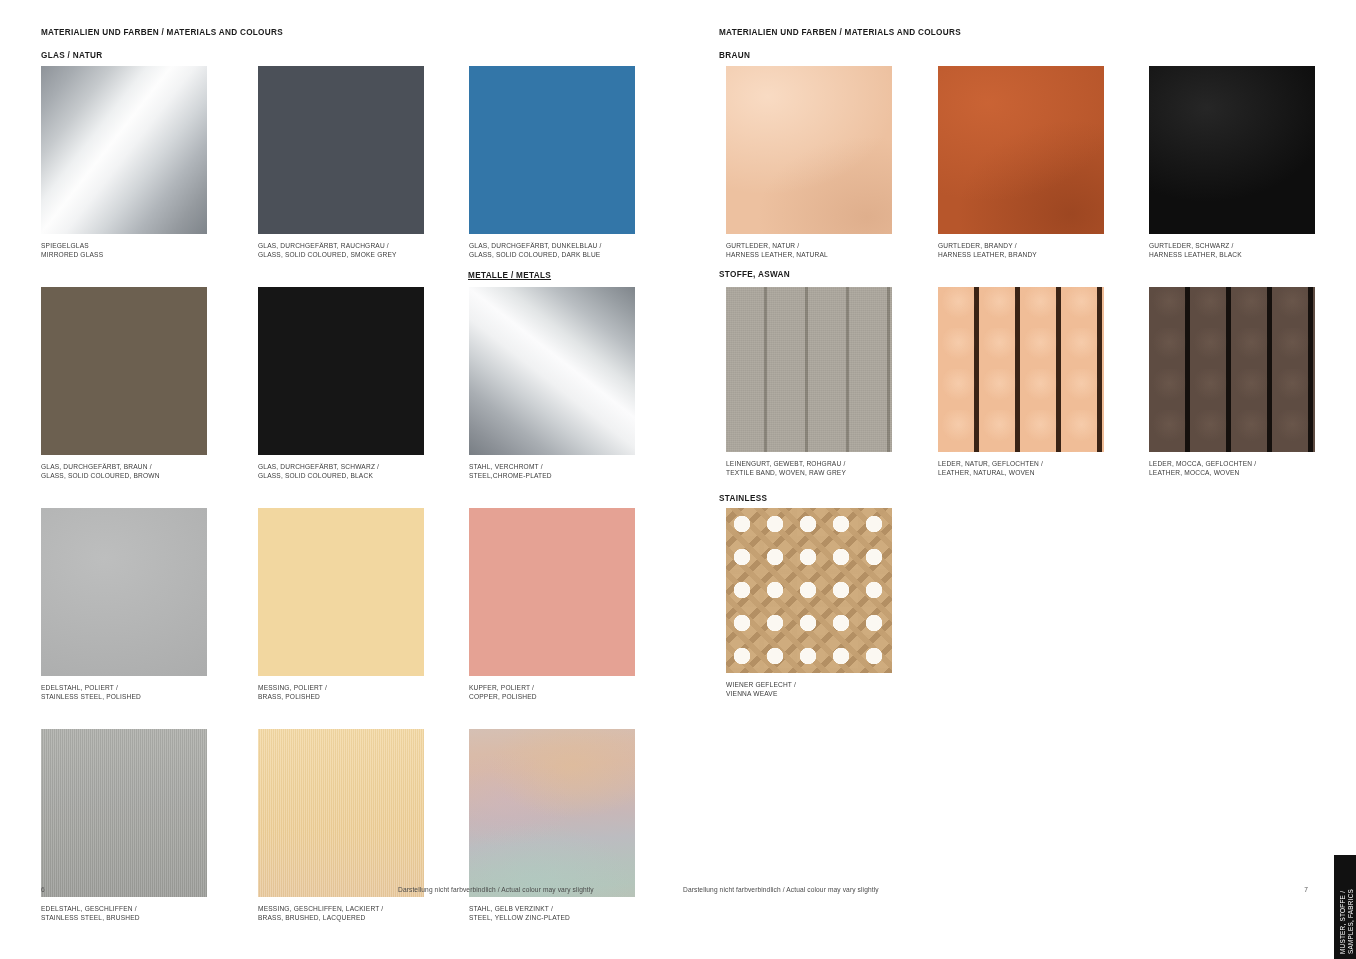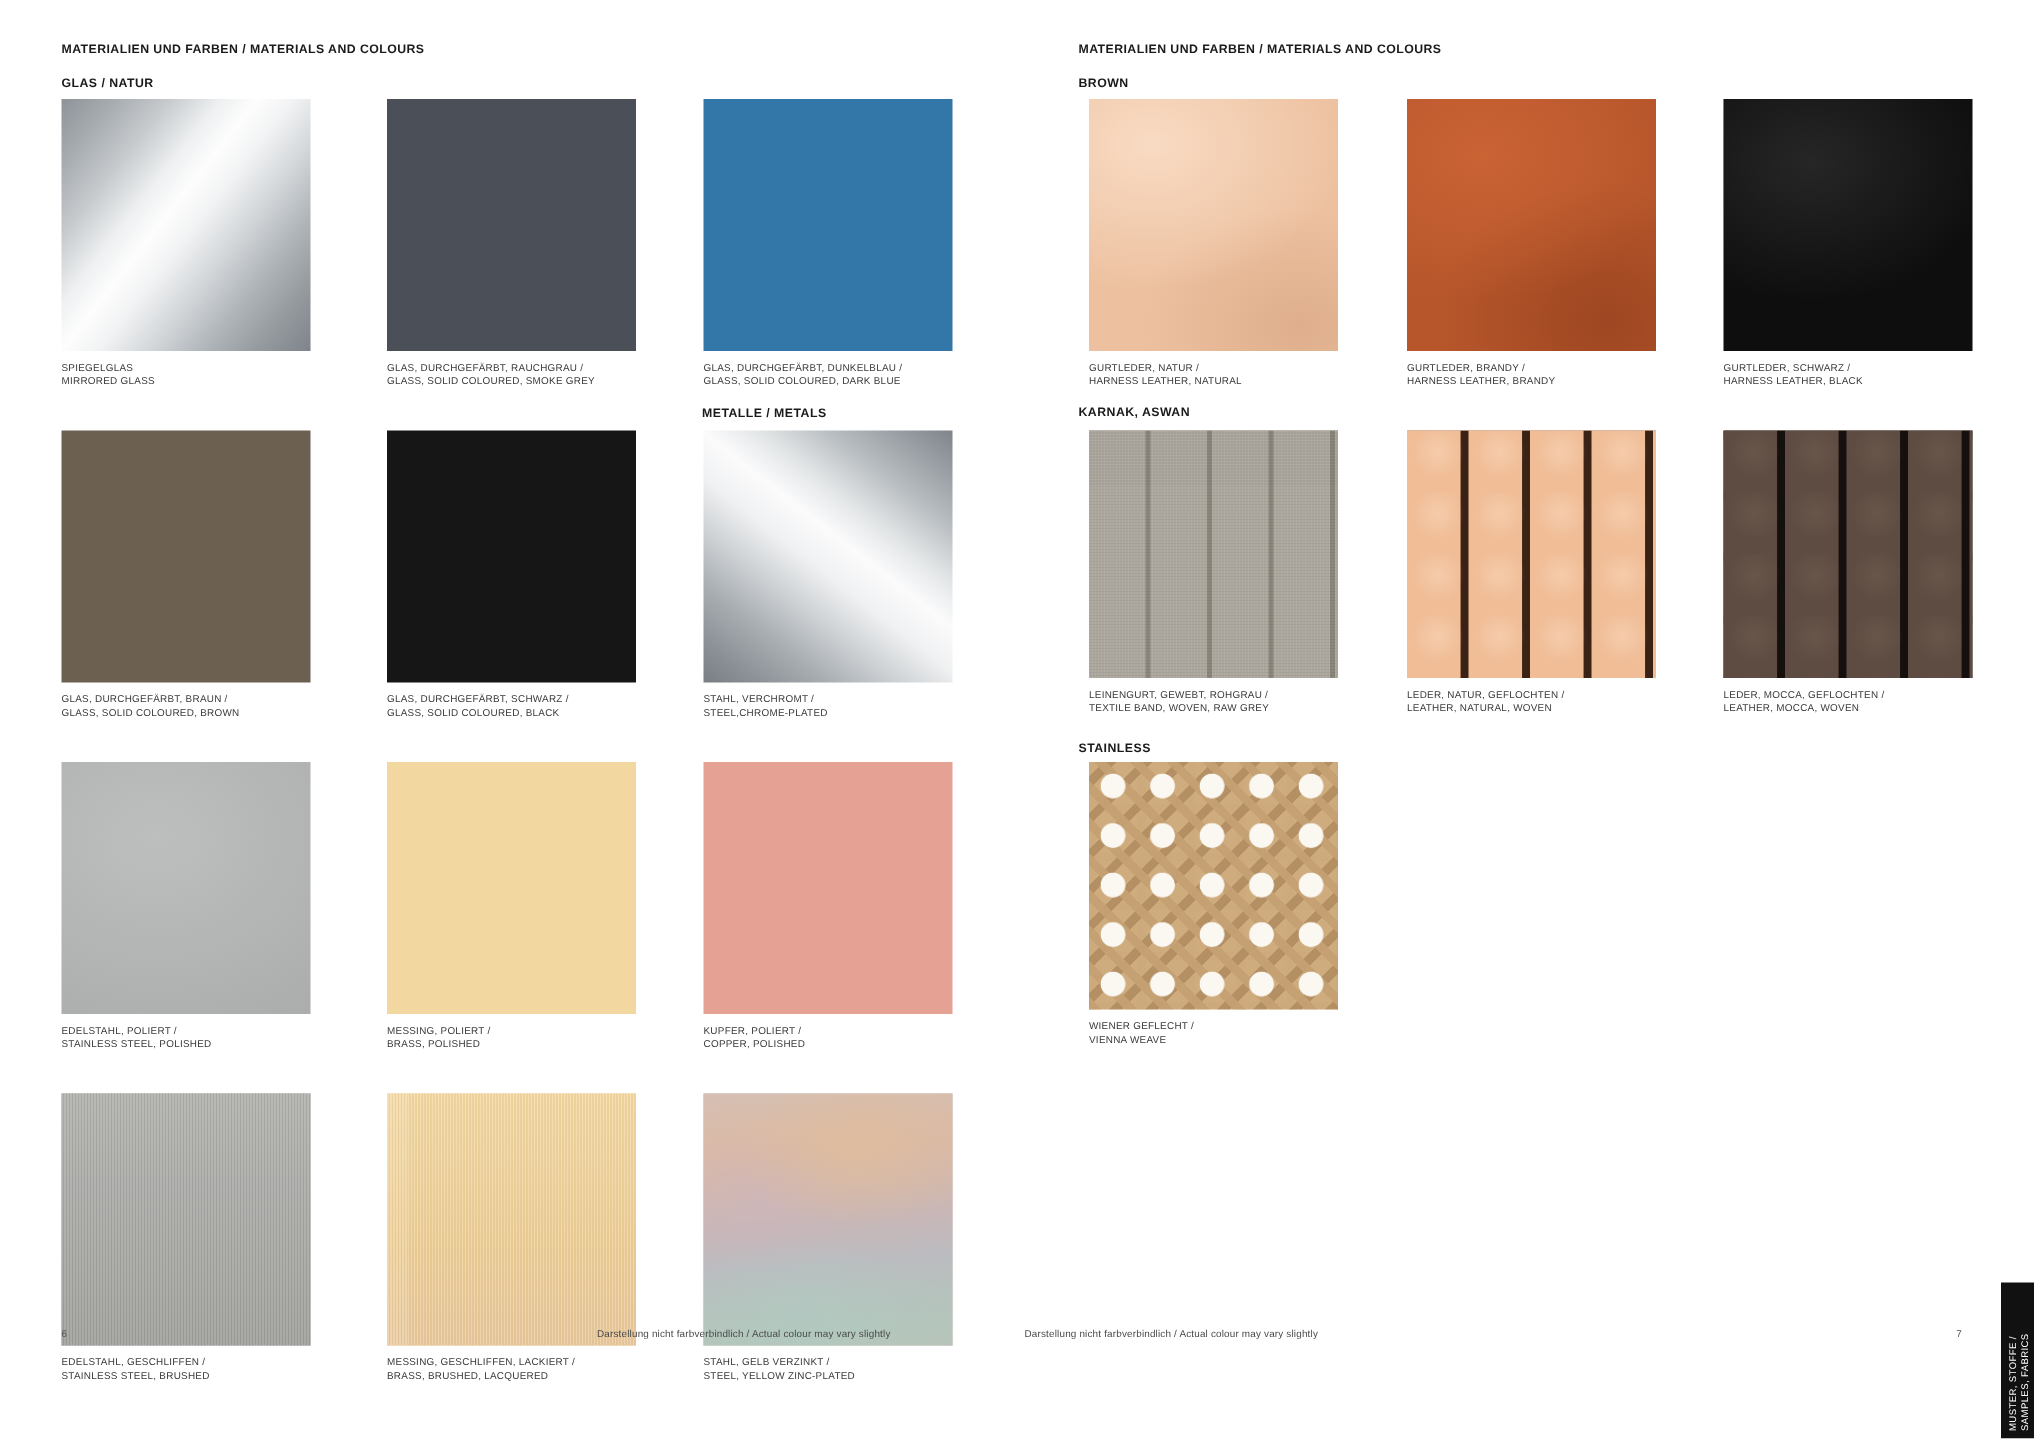--- a/index.html
+++ b/index.html
@@ -278,21 +278,21 @@
   }
 </style>
 </head>
 <body>
 
 <div class="page page-left">
 
   <div class="page-title">MATERIALIEN UND FARBEN / MATERIALS AND COLOURS</div>
 
   <div class="section-head" style="left:41px; top:51px;">GLAS / NATUR</div>
-  <div class="section-head" style="left:468px; top:271px;">METALLE / METALS</div>
+  <div class="section-head" style="left:468px; top:271px;text-decoration:underline;">METALLE / METALS</div>
 
   <div class="grid">
 
     <div class="cell" style="left:0px; top:0px;">
       <div class="swatch fill-mirror"></div>
       <div class="caption">
         <div>SPIEGELGLAS</div>
         <div>MIRRORED GLASS</div>
       </div>
     </div>
@@ -388,22 +388,22 @@
   </div>
 
   <div class="folio folio-left">6</div>
   <div class="disclaimer" style="left:398px;">Darstellung nicht farbverbindlich / Actual colour may vary slightly</div>
 </div>
 
 <div class="page page-right">
 
   <div class="page-title">MATERIALIEN UND FARBEN / MATERIALS AND COLOURS</div>
 
-  <div class="section-head" style="left:41px; top:51px;">BROWN</div>
-  <div class="section-head" style="left:41px; top:270px;">KARNAK, ASWAN</div>
+  <div class="section-head" style="left:41px; top:51px;">BRAUN</div>
+  <div class="section-head" style="left:41px; top:270px;">STOFFE, ASWAN</div>
   <div class="section-head" style="left:41px; top:494px;">STAINLESS</div>
 
   <div class="grid">
 
     <div class="cell" style="left:7px; top:0px;">
       <div class="swatch fill-lea-natural"></div>
       <div class="caption">
         <div>GURTLEDER, NATUR /</div>
         <div>HARNESS LEATHER, NATURAL</div>
       </div>

